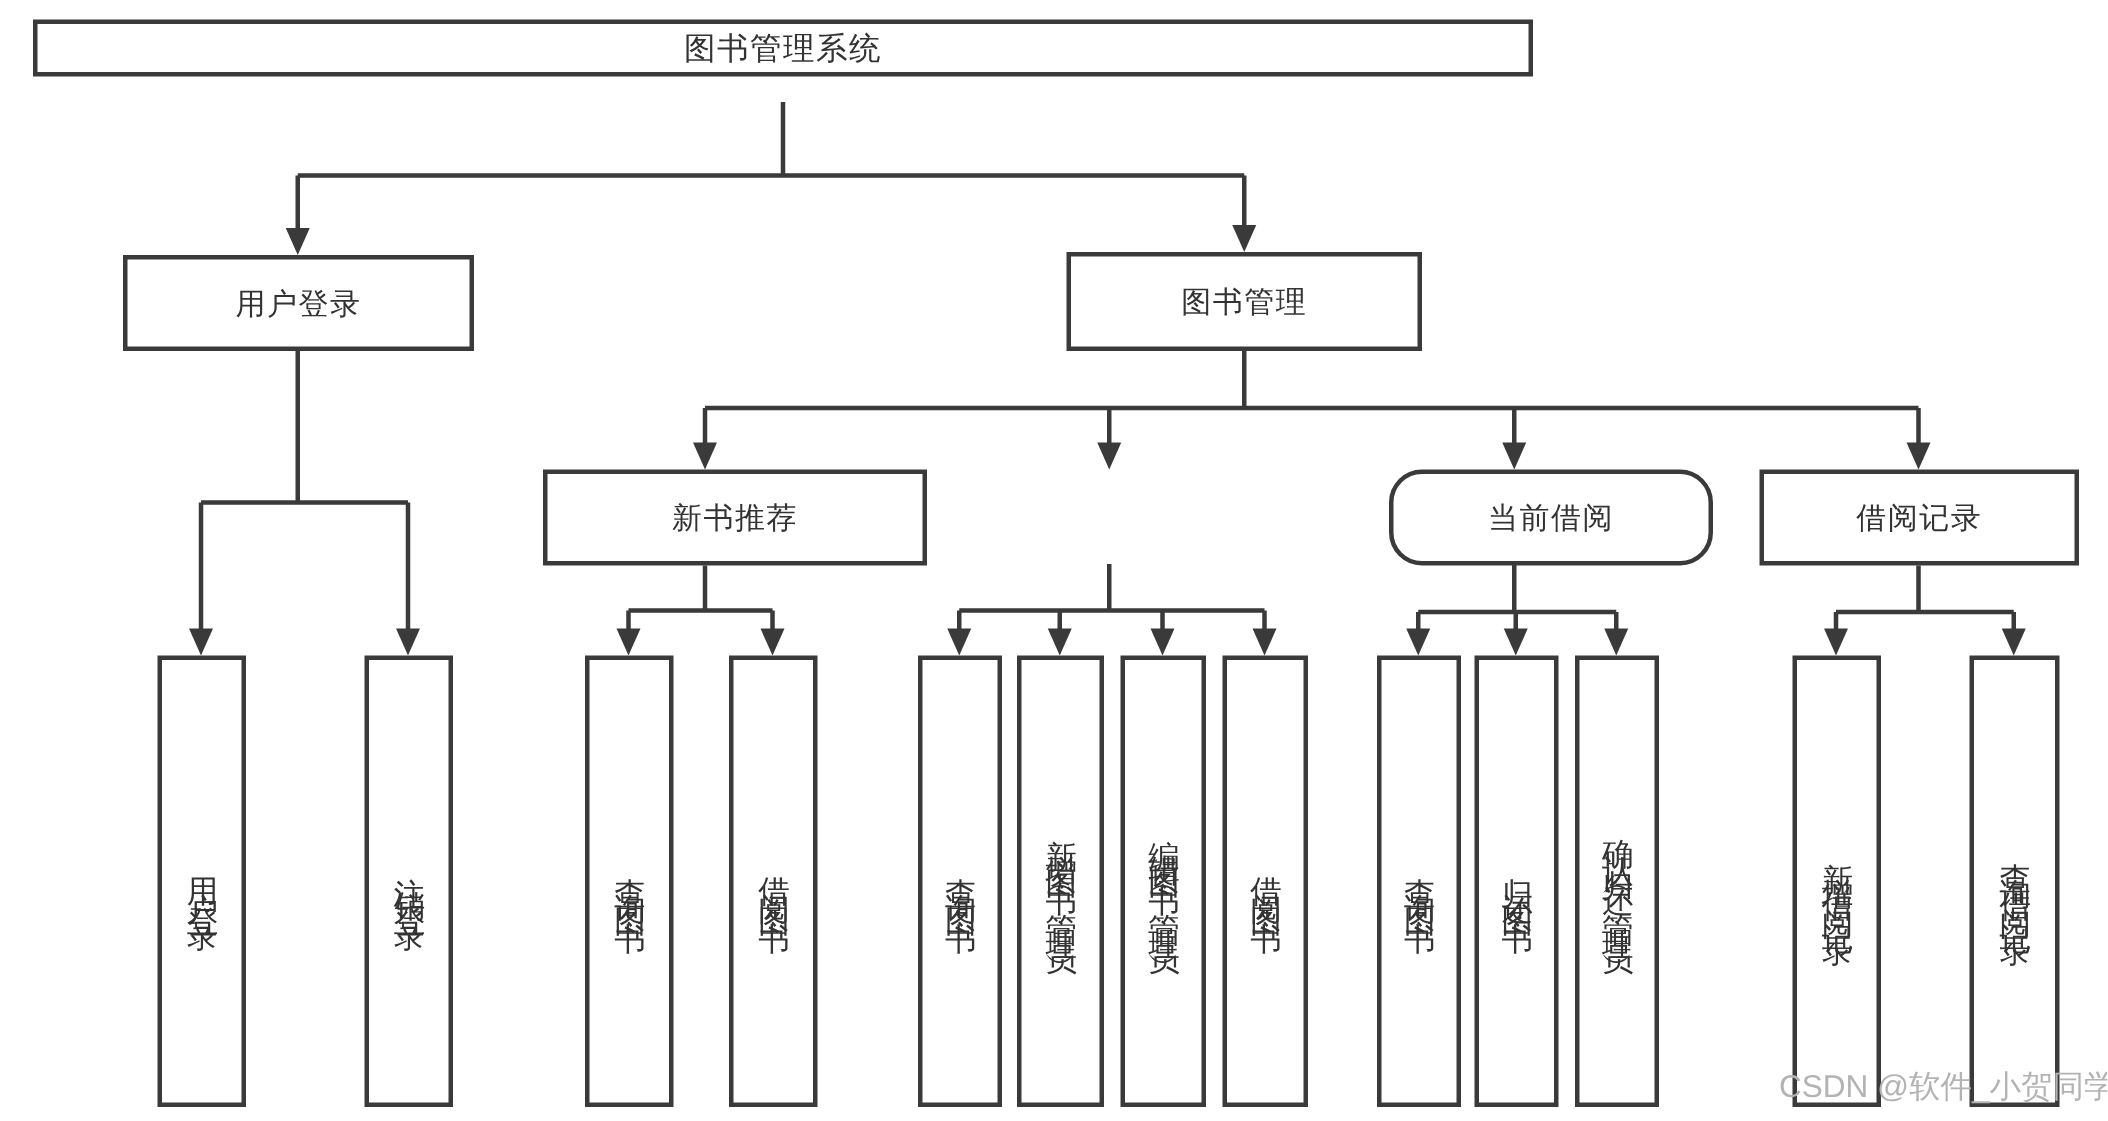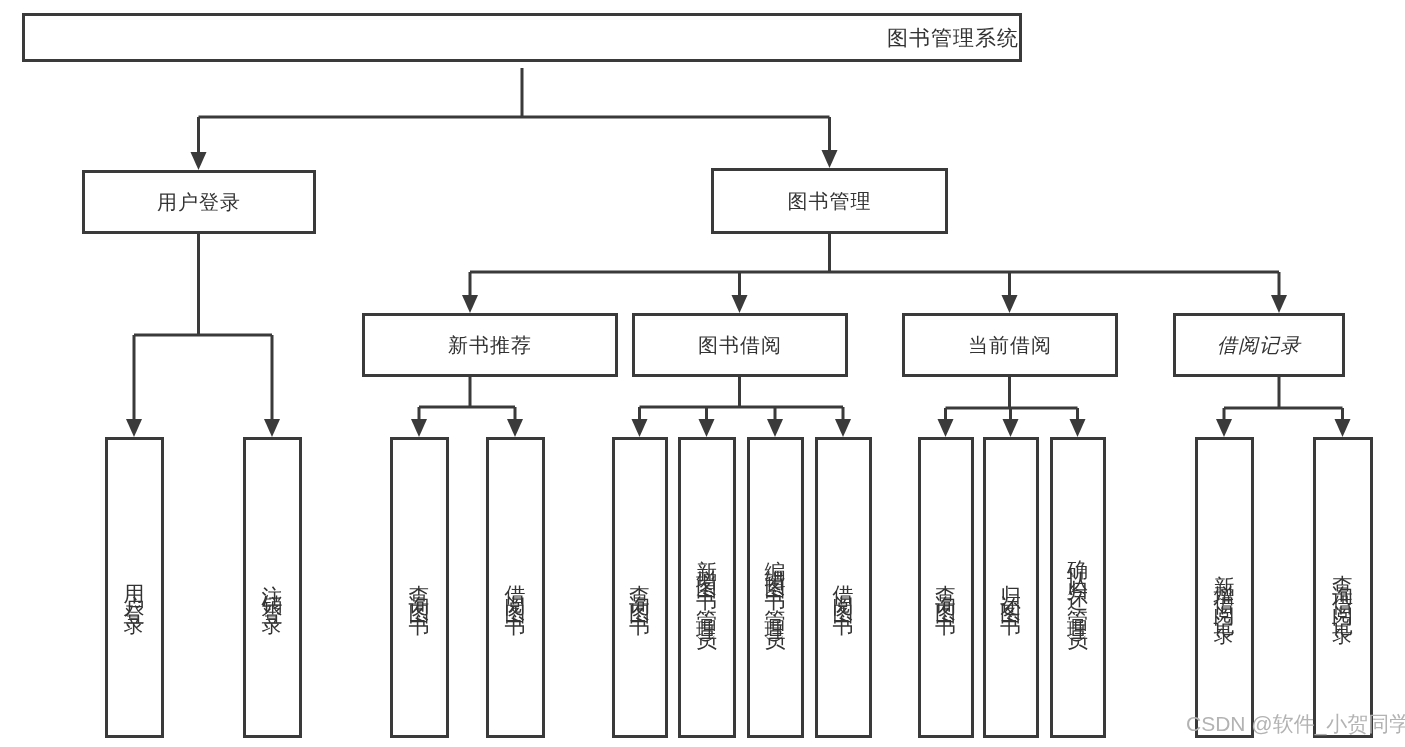--- a/index.html
+++ b/index.html
@@ -75,41 +75,38 @@
       <polygon points="767,419 783,419 775,437"></polygon>
       <polygon points="835,419 851,419 843,437"></polygon>
       <polygon points="937.5,419 953.5,419 945.5,437"></polygon>
       <polygon points="1002.5,419 1018.5,419 1010.5,437"></polygon>
       <polygon points="1069.5,419 1085.5,419 1077.5,437"></polygon>
       <polygon points="1216,419 1232,419 1224,437"></polygon>
       <polygon points="1334.5,419 1350.5,419 1342.5,437"></polygon>
     </g>
   </svg>
 
-  <div class="node h-node title-node" style="left:22px; top:13px; width:1000px; height:49px;justify-content:flex-end;">
+  <div class="node h-node title-node" style="left:22px; top:13px; width:1000px; height:38px;">
     <span>图书管理系统</span>
   </div>
 
   <div class="node h-node" style="left:82px; top:170px; width:234px; height:64px;">
     <span>用户登录</span>
   </div>
   <div class="node h-node" style="left:711px; top:168px; width:237px; height:66px;justify-content:center;">
     <span>图书管理</span>
   </div>
 
   <div class="node h-node" style="left:362px; top:313px; width:256px; height:64px;">
     <span>新书推荐</span>
   </div>
-  <div class="node h-node" style="left:632px; top:313px; width:216px; height:64px;">
-    <span>图书借阅</span>
-  </div>
-  <div class="node h-node" style="left:902px; top:313px; width:216px; height:64px;">
+  <div class="node h-node" style="left:926px; top:313px; width:216px; height:64px;border-radius:22px;">
     <span>当前借阅</span>
   </div>
-  <div class="node h-node" style="left:1173px; top:313px; width:172px; height:64px;font-style:italic;">
+  <div class="node h-node" style="left:1173px; top:313px; width:213px; height:64px;">
     <span>借阅记录</span>
   </div>
 
   <div class="node v-node" style="left:105px; top:437px; width:59px; height:301px;">
     <span class="v-label">用户登录</span>
   </div>
   <div class="node v-node" style="left:243px; top:437px; width:59px; height:301px;">
     <span class="v-label">注销登录</span>
   </div>
 

